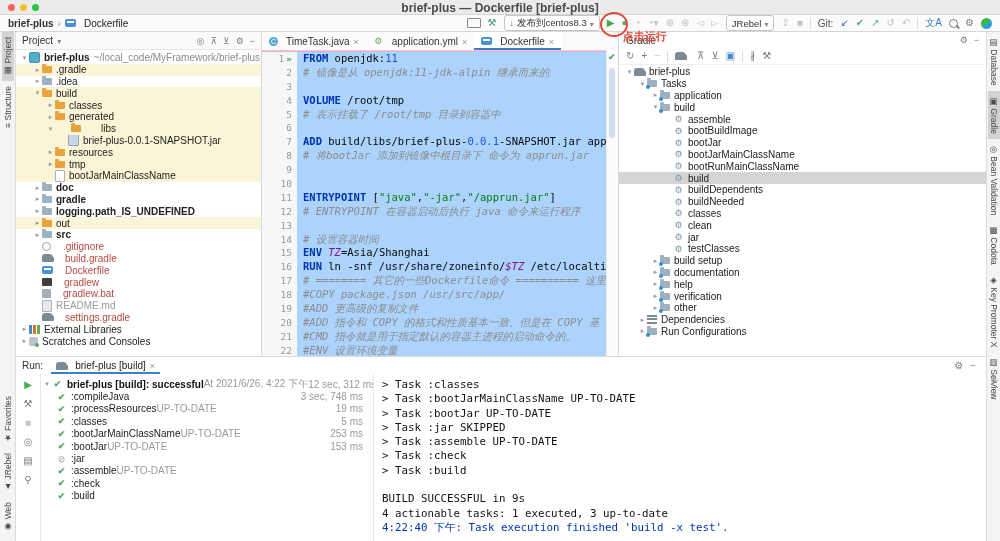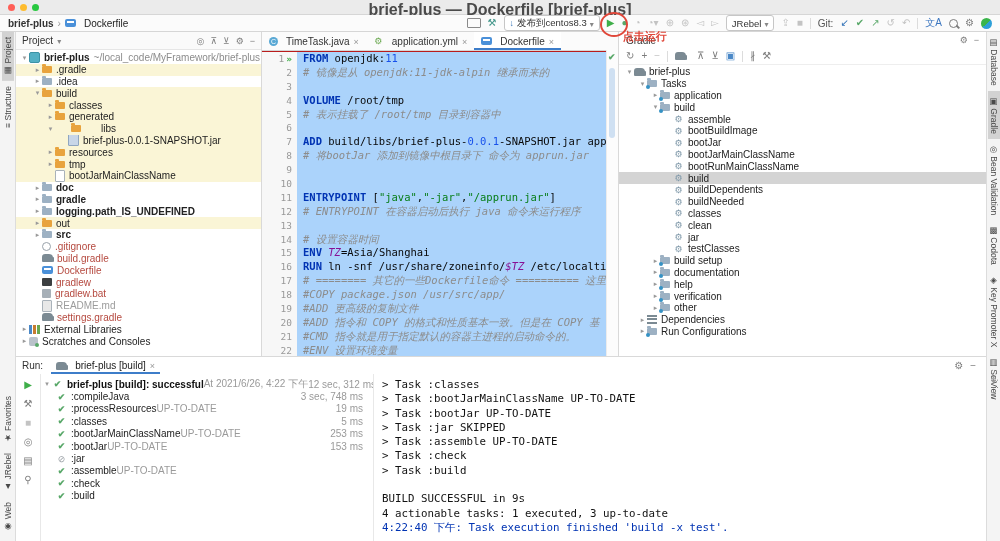--- a/index.html
+++ b/index.html
@@ -2,21 +2,21 @@
 <html><head>
 <meta charset="utf-8">
 <style>
   html,body{margin:0;padding:0;background:#ddd;}
   #app{position:relative;width:1000px;height:541px;background:#fff;font-family:"Liberation Sans",sans-serif;overflow:hidden;font-size:10px;color:#222;}
   
   .titlebar{position:absolute;left:0;top:0;width:1000px;height:14px;background:#ebebeb;border-bottom:1px solid #d6d6d6;}
   .lights{position:absolute;left:8px;top:4px;display:flex;gap:5px;}
   .light{width:7px;height:7px;border-radius:50%;}
   .l-close{background:#ff5f57;} .l-min{background:#febc2e;} .l-zoom{background:#28c840;}
-  .win-title{position:absolute;left:0;right:0;top:1px;text-align:center;font-size:16px;font-weight:bold;color:#4a4a4a;}
+  .win-title{position:absolute;left:0;right:0;top:1px;text-align:center;font-size:12px;font-weight:bold;color:#4a4a4a;}
   
   .toolbar{position:absolute;left:0;top:15px;width:1000px;height:17px;background:#fbfbfb;border-bottom:1px solid #d6d6d6;display:flex;align-items:center;padding:0 8px;box-sizing:border-box;}
   .breadcrumb{display:flex;align-items:center;gap:4px;font-size:10px;}
   .bc-proj{font-weight:bold;color:#333;}
   .bc-sep{color:#999;}
   .tb-icons{margin-left:auto;display:flex;align-items:center;gap:7px;}
   .tbi{display:inline-block;font-size:10px;line-height:12px;color:#7d7d7d;cursor:default;position:relative;}
   .tbi.dis{color:#c3c3c3;}
   .vsep{width:1px;height:11px;background:#dcdcdc;}
   .dd-box{display:flex;align-items:center;gap:3px;border:1px solid #c6c6c6;border-radius:3px;height:14px;padding:0 5px;font-size:9.5px;background:#fff;color:#333;}
@@ -43,21 +43,21 @@
   .ph-title{color:#333;}
   .ph-caret::after{content:"▾";color:#888;font-size:8px;}
   .ph-icons{margin-left:auto;display:flex;gap:6px;color:#8a8a8a;font-size:9px;}
   .ph-icons .tbi{font-size:9px;}
   
   .project-panel{position:absolute;left:16px;top:32px;width:246px;height:324px;border-right:1px solid #d9d9d9;box-sizing:border-box;background:#fff;overflow:hidden;}
   .ptree{position:absolute;top:18px;left:0;right:0;bottom:0;overflow:hidden;padding-top:2px;}
   .trow{display:flex;align-items:center;height:11.8px;white-space:nowrap;overflow:hidden;font-size:10px;}
   .trow .chev{width:9px;flex:none;color:#9a9a9a;font-size:7px;text-align:center;}
   .ybg{background:#faf5d6;}
-  .lbl-red{color:#b5493f;} .lbl-gray{color:#9c9c9c;} .lbl-bold{font-weight:bold;}
+  .lbl-red{color:#b5493f;margin-left:8px;} .lbl-gray{color:#9c9c9c;} .lbl-bold{font-weight:bold;}
   .extra{color:#8c8c8c;margin-left:4px;}
   
   .ic{display:inline-flex;align-items:center;justify-content:center;flex:none;margin-right:4px;position:relative;}
   .ic-folder,.ic-folder-o,.ic-tasks{width:10px;height:7px;background:#9db1c3;border-radius:1px;position:relative;}
   .ic-folder::before,.ic-folder-o::before,.ic-tasks::before{content:"";position:absolute;top:-2px;left:0;width:4px;height:2px;background:inherit;border-radius:1px 1px 0 0;}
   .ic-folder-o{background:#e8a33d;}
   .ic-tasks::after{content:"";position:absolute;left:-1px;bottom:-2px;width:4px;height:4px;border-radius:50%;background:#3592c4;}
   .ic-project{width:9px;height:9px;background:#54b0c4;border:1px solid #3c93a6;border-radius:2px;}
   .ic-jar{width:9px;height:10px;background:#c8d6e8;border:1px solid #8fa6c0;border-radius:1px;}
   .ic-file,.ic-md-file{width:8px;height:10px;background:#fff;border:1px solid #a9b2ba;border-radius:1px;}
@@ -72,21 +72,21 @@
   .ic-lib{width:3px;height:9px;background:#c77b2f;box-shadow:-4px 0 0 #4a88c7,4px 0 0 #6aa84f;margin:0 8px 0 4px;}
   .ic-scratch{width:9px;height:9px;background:#b9c2ca;border-radius:2px;}
   .ic-scratch::after{content:"";position:absolute;right:-1px;bottom:-1px;width:4px;height:4px;border-radius:50%;background:#59a869;}
   .ic-task{width:11px;color:#7e97a8;font-size:9px;}
   .ic-check{width:11px;color:#59a869;font-size:9px;font-weight:bold;}
   .ic-skip{width:11px;color:#9aa0a6;font-size:9px;}
   .ic-java-class{width:9px;height:9px;border-radius:50%;background:#59a8d4;color:#fff;font-size:7px;}
   .ic-yaml-file{width:11px;color:#6aa84f;font-size:9px;}
   .ic-deps{width:10px;height:9px;background:repeating-linear-gradient(#7b8a93 0 2px,transparent 2px 3.5px);}
   
-  .editor{position:absolute;left:262px;top:32px;width:356px;height:324px;box-sizing:border-box;background:#b91c1c;overflow:hidden;}
+  .editor{position:absolute;left:262px;top:32px;width:356px;height:324px;box-sizing:border-box;background:#f9a8d4;overflow:hidden;}
   .tabs{height:18px;display:flex;align-items:stretch;border-bottom:1px solid #d6d6d6;background:#fbfbfb;font-size:10px;}
   .tab{display:flex;align-items:center;gap:4px;padding:0 7px;color:#333;position:relative;}
   .tab.active{background:#fff;box-shadow:inset 0 -2px 0 #3d7dc9;}
   .tab-close::after{content:"×";color:#999;font-size:9px;}
   .codewrap{position:absolute;top:18px;left:0;right:0;bottom:0;font-family:"DejaVu Sans Mono",monospace;font-size:10.5px;padding-top:2px;}
   .crow{display:flex;height:13.9px;line-height:13.9px;white-space:pre;}
   .gut{width:30px;flex:none;text-align:right;padding-right:5px;color:#999;background:#f7f7f7;font-size:9.5px;}
   .runmark{color:#3fae49;font-weight:bold;margin-left:2px;}
   .codeseg{flex:1;background:#abd3fb;padding-left:6px;overflow:hidden;}
   .k{color:#0033b3;font-weight:bold;}

